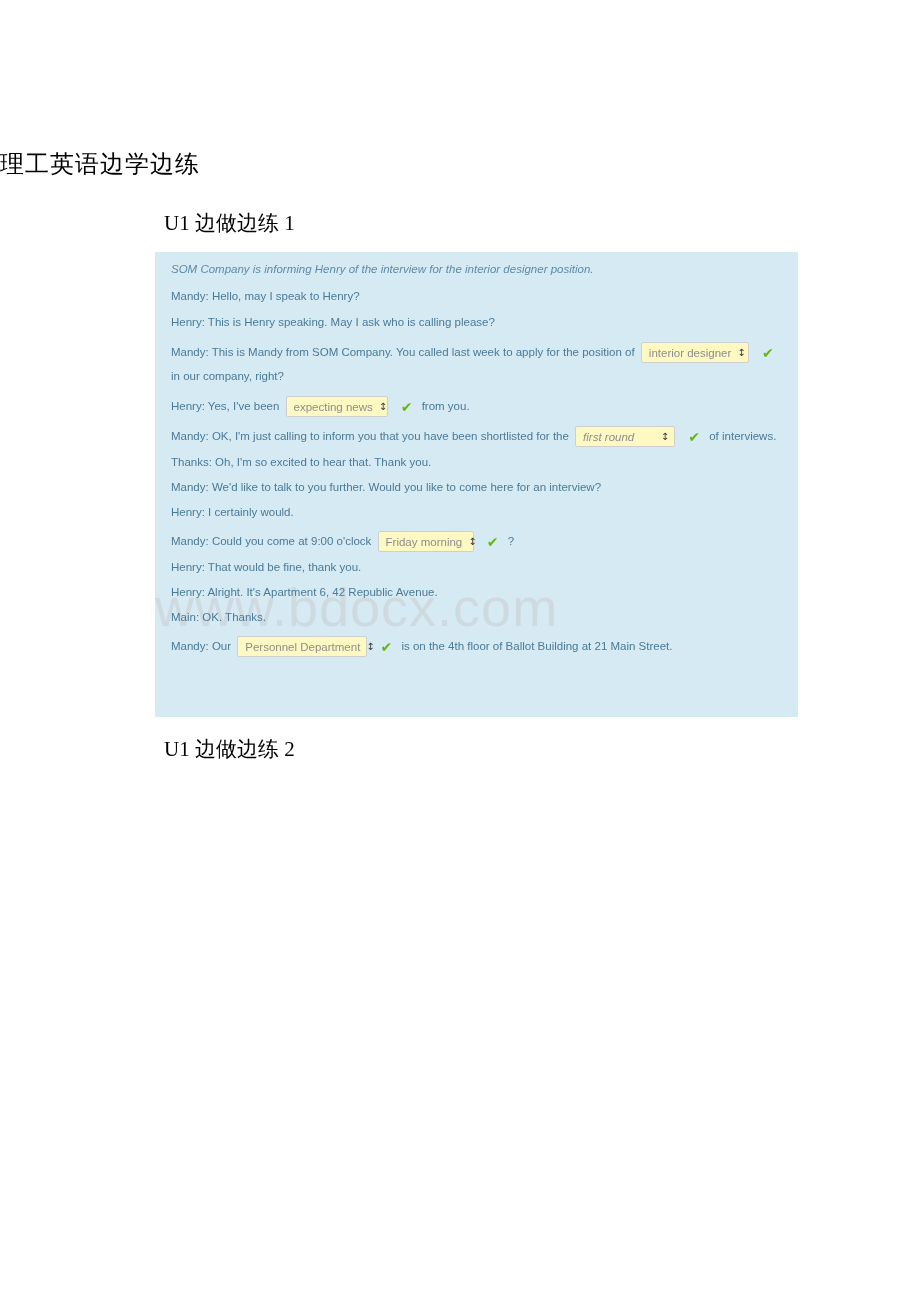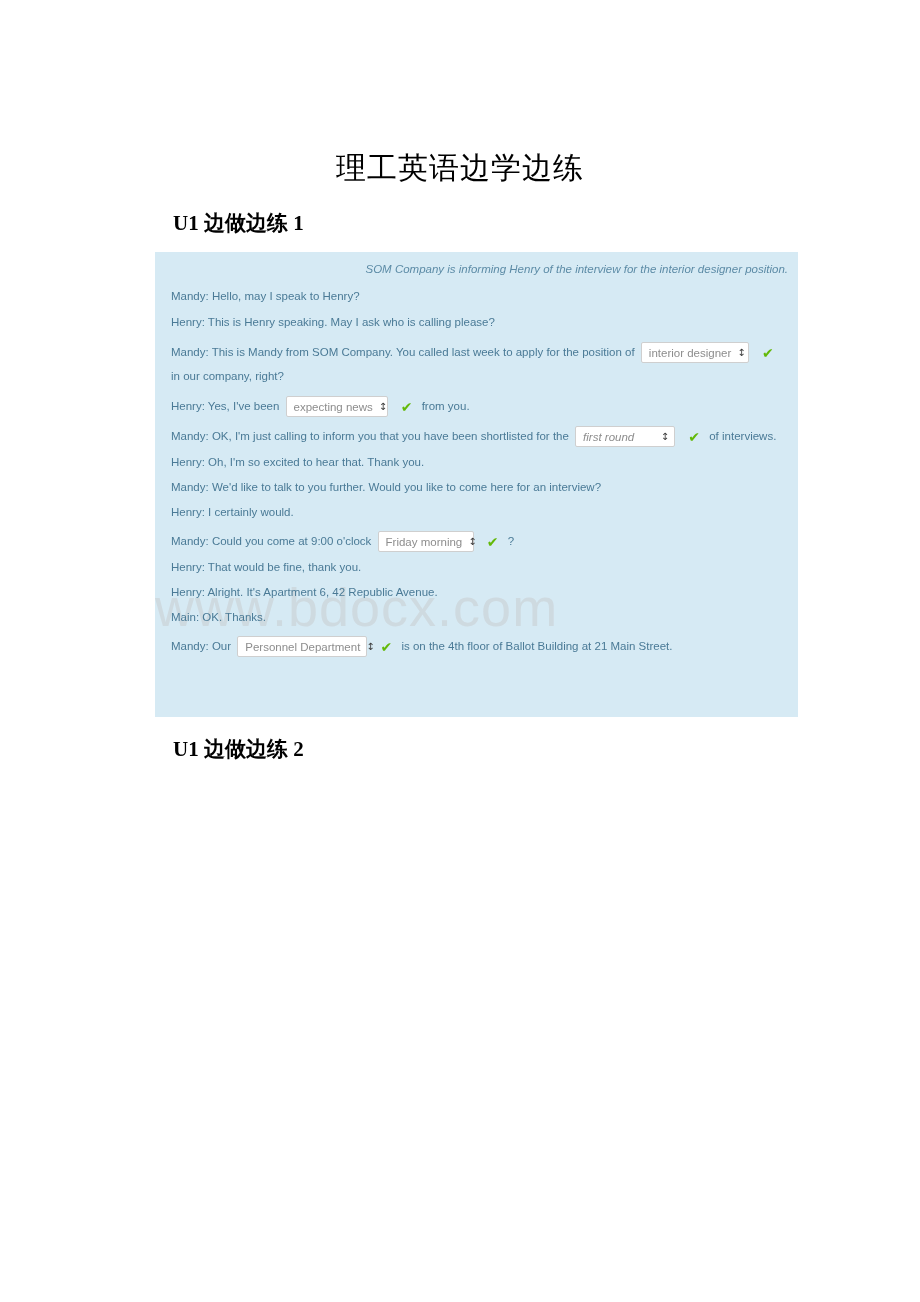--- a/index.html
+++ b/index.html
@@ -21,35 +21,34 @@
     width: 920px;
     height: 1302px;
   }
 
   
   .doc-title {
     position: absolute;
     top: 148px;
     left: 0;
     width: 920px;
-    text-align: center;
     font-family: "Liberation Serif", serif;
-    font-size: 30px;
+    font-size: 24px;
     font-weight: normal;
     color: #000000;
     letter-spacing: 1px;
     margin: 0;
   }
 
   .section-heading {
     position: absolute;
-    left: 173px;
+    left: 164px;
     font-family: "Liberation Serif", serif;
     font-size: 21px;
-    font-weight: bold;
+    font-weight: normal;
     color: #000000;
     margin: 0;
     white-space: nowrap;
   }
   .section-heading.one { top: 209px; }
   .section-heading.two { top: 735px; }
 
   
   .dialog-panel {
     position: absolute;
@@ -89,38 +88,37 @@
     line-height: 16px;
     color: #4a7a96;
     margin: 0 0 10px 0;
     padding: 0 0 0 6px;
     max-width: 620px;
   }
   .d-line.intro {
     font-style: italic;
     color: #5c8ba6;
     margin-bottom: 11px;
-    text-align: right;
   }
   .d-line.has-select {
     line-height: 24px;
     margin-bottom: 6px;
   }
   .d-line.tight {
     margin-bottom: 9px;
   }
 
   
   .sel {
     display: inline-flex;
     align-items: center;
     justify-content: space-between;
     vertical-align: middle;
     box-sizing: border-box;
-    background: #ffffff;
+    background: #fef9c3;
     border: 1px solid #cfcfcf;
     border-radius: 2px;
     color: #8d8d8d;
     font-family: "Liberation Sans", sans-serif;
     font-size: 11.5px;
     height: 21px;
     padding: 0 5px 0 7px;
     margin: 0 3px;
     cursor: pointer;
   }
@@ -200,21 +198,21 @@
         <span>Mandy: OK, I'm just calling to inform you that you have been shortlisted for the</span>
         <span class="sel w-firstround">
           <span class="sel-val">first round</span>
           <span class="sel-arrow">↕</span>
         </span>
         <span class="tick">✔</span>
         <span>of interviews.</span>
       </p>
 
       <p class="d-line tight">
-        <span>Henry: Oh, I'm so excited to hear that. Thank you.</span>
+        <span>Thanks: Oh, I'm so excited to hear that. Thank you.</span>
       </p>
 
       <p class="d-line tight">
         <span>Mandy: We'd like to talk to you further. Would you like to come here for an interview?</span>
       </p>
 
       <p class="d-line tight">
         <span>Henry: I certainly would.</span>
       </p>
 

